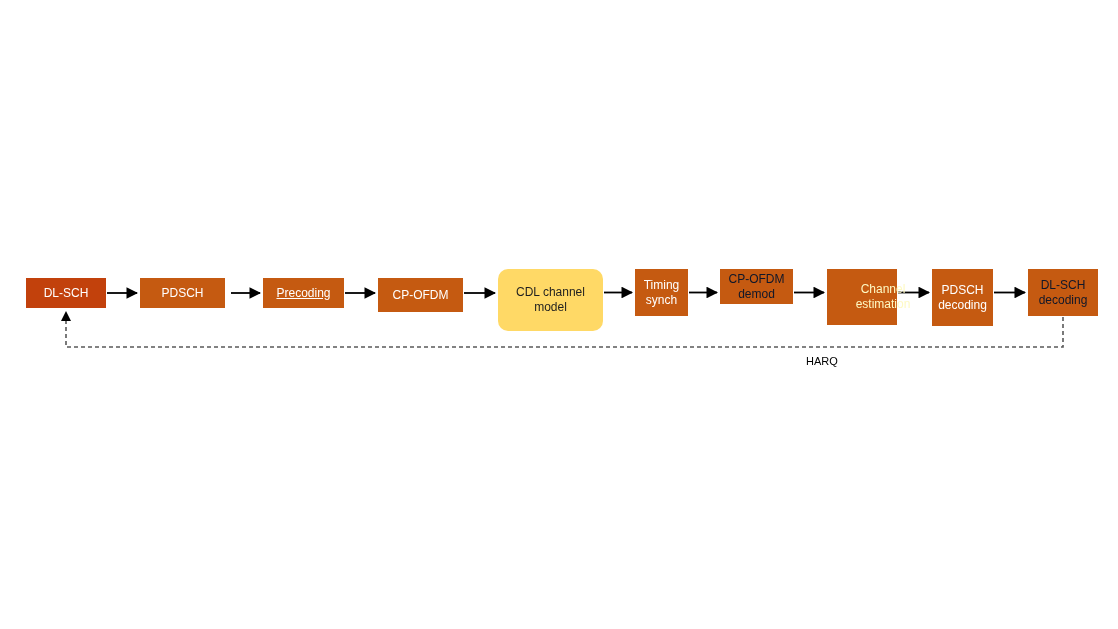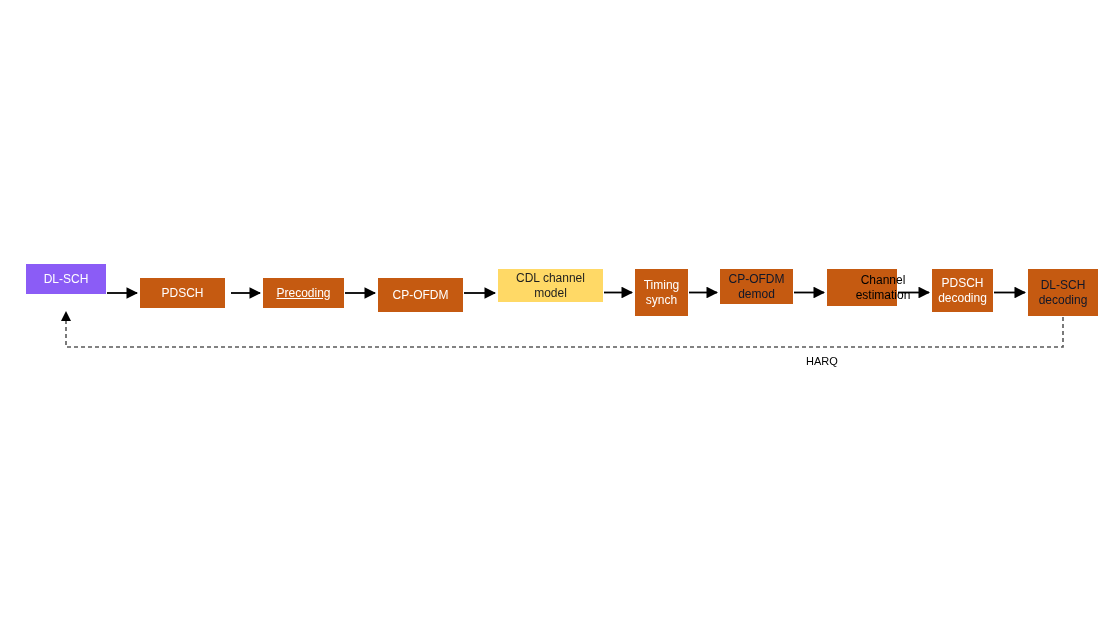--- a/index.html
+++ b/index.html
@@ -58,45 +58,45 @@
         <line x1="604" y1="292.5" x2="632" y2="292.5" stroke="#000000" stroke-width="1.8" marker-end="url(#arrowhead)"></line>
         <line x1="689" y1="292.5" x2="717" y2="292.5" stroke="#000000" stroke-width="1.8" marker-end="url(#arrowhead)"></line>
         <line x1="794" y1="292.5" x2="824" y2="292.5" stroke="#000000" stroke-width="1.8" marker-end="url(#arrowhead)"></line>
         <line x1="898" y1="292.5" x2="929" y2="292.5" stroke="#000000" stroke-width="1.8" marker-end="url(#arrowhead)"></line>
         <line x1="994" y1="292.5" x2="1025" y2="292.5" stroke="#000000" stroke-width="1.8" marker-end="url(#arrowhead)"></line>
         <path d="M 1063 317 V 347 H 66 V 312" fill="none" stroke="#595959" stroke-width="1.6" stroke-dasharray="4 3" marker-end="url(#arrowhead)"></path>
       </g>
   </svg>
 
   <div id="blocks-layer">
-      <div class="block" style="left: 26px; top: 264px; width: 80px; height: 30px; background: #8b5cf6; color: rgb(255, 255, 255);">
+      <div class="block" style="left: 26px; top: 278px; width: 80px; height: 30px; background: #c2410c; color: rgb(255, 255, 255);">
         <span>DL-SCH</span>
       </div>
       <div class="block" style="left: 140px; top: 278px; width: 85px; height: 30px; background: rgb(197, 90, 17); color: rgb(255, 255, 255);">
         <span>PDSCH</span>
       </div>
       <div class="block" style="left: 263px; top: 278px; width: 81px; height: 30px; background: rgb(197, 90, 17); color: rgb(255, 255, 255); text-decoration: underline;">
         <span>Precoding</span>
       </div>
       <div class="block" style="left: 378px; top: 278px; width: 85px; height: 34px; background: rgb(197, 90, 17); color: rgb(255, 255, 255);">
         <span>CP-OFDM</span>
       </div>
-      <div class="block" style="left: 498px; top: 269px; width: 105px; height: 33px; background: rgb(255, 217, 102); color: rgb(31, 31, 31);">
+      <div class="block" style="left: 498px; top: 269px; width: 105px; height: 62px; background: rgb(255, 217, 102); color: rgb(31, 31, 31); border-radius: 10px;">
         <span>CDL channel model</span>
       </div>
       <div class="block" style="left: 635px; top: 269px; width: 53px; height: 47px; background: rgb(197, 90, 17); color: #ffffff;">
         <span>Timing synch</span>
       </div>
       <div class="block" style="left: 720px; top: 269px; width: 73px; height: 35px; background: rgb(197, 90, 17); color: #0f172a;">
         <span>CP-OFDM demod</span>
       </div>
-      <div class="block" style="left: 827px; top: 269px; width: 70px; height: 37px; background: rgb(197, 90, 17); color: #000000; padding-left: 44px;">
+      <div class="block" style="left: 827px; top: 269px; width: 70px; height: 56px; background: rgb(197, 90, 17); color: #fef9c3; padding-left: 44px;">
         <span>Channel estimation</span>
       </div>
-      <div class="block" style="left: 932px; top: 269px; width: 61px; height: 43px; background: rgb(197, 90, 17); color: rgb(255, 255, 255);">
+      <div class="block" style="left: 932px; top: 269px; width: 61px; height: 57px; background: rgb(197, 90, 17); color: rgb(255, 255, 255);">
         <span>PDSCH decoding</span>
       </div>
       <div class="block" style="left: 1028px; top: 269px; width: 70px; height: 47px; background: rgb(197, 90, 17); color: #0f172a;">
         <span>DL-SCH decoding</span>
       </div>
     </div>
 
   <div class="harq-label">HARQ</div>
 
 </div>

